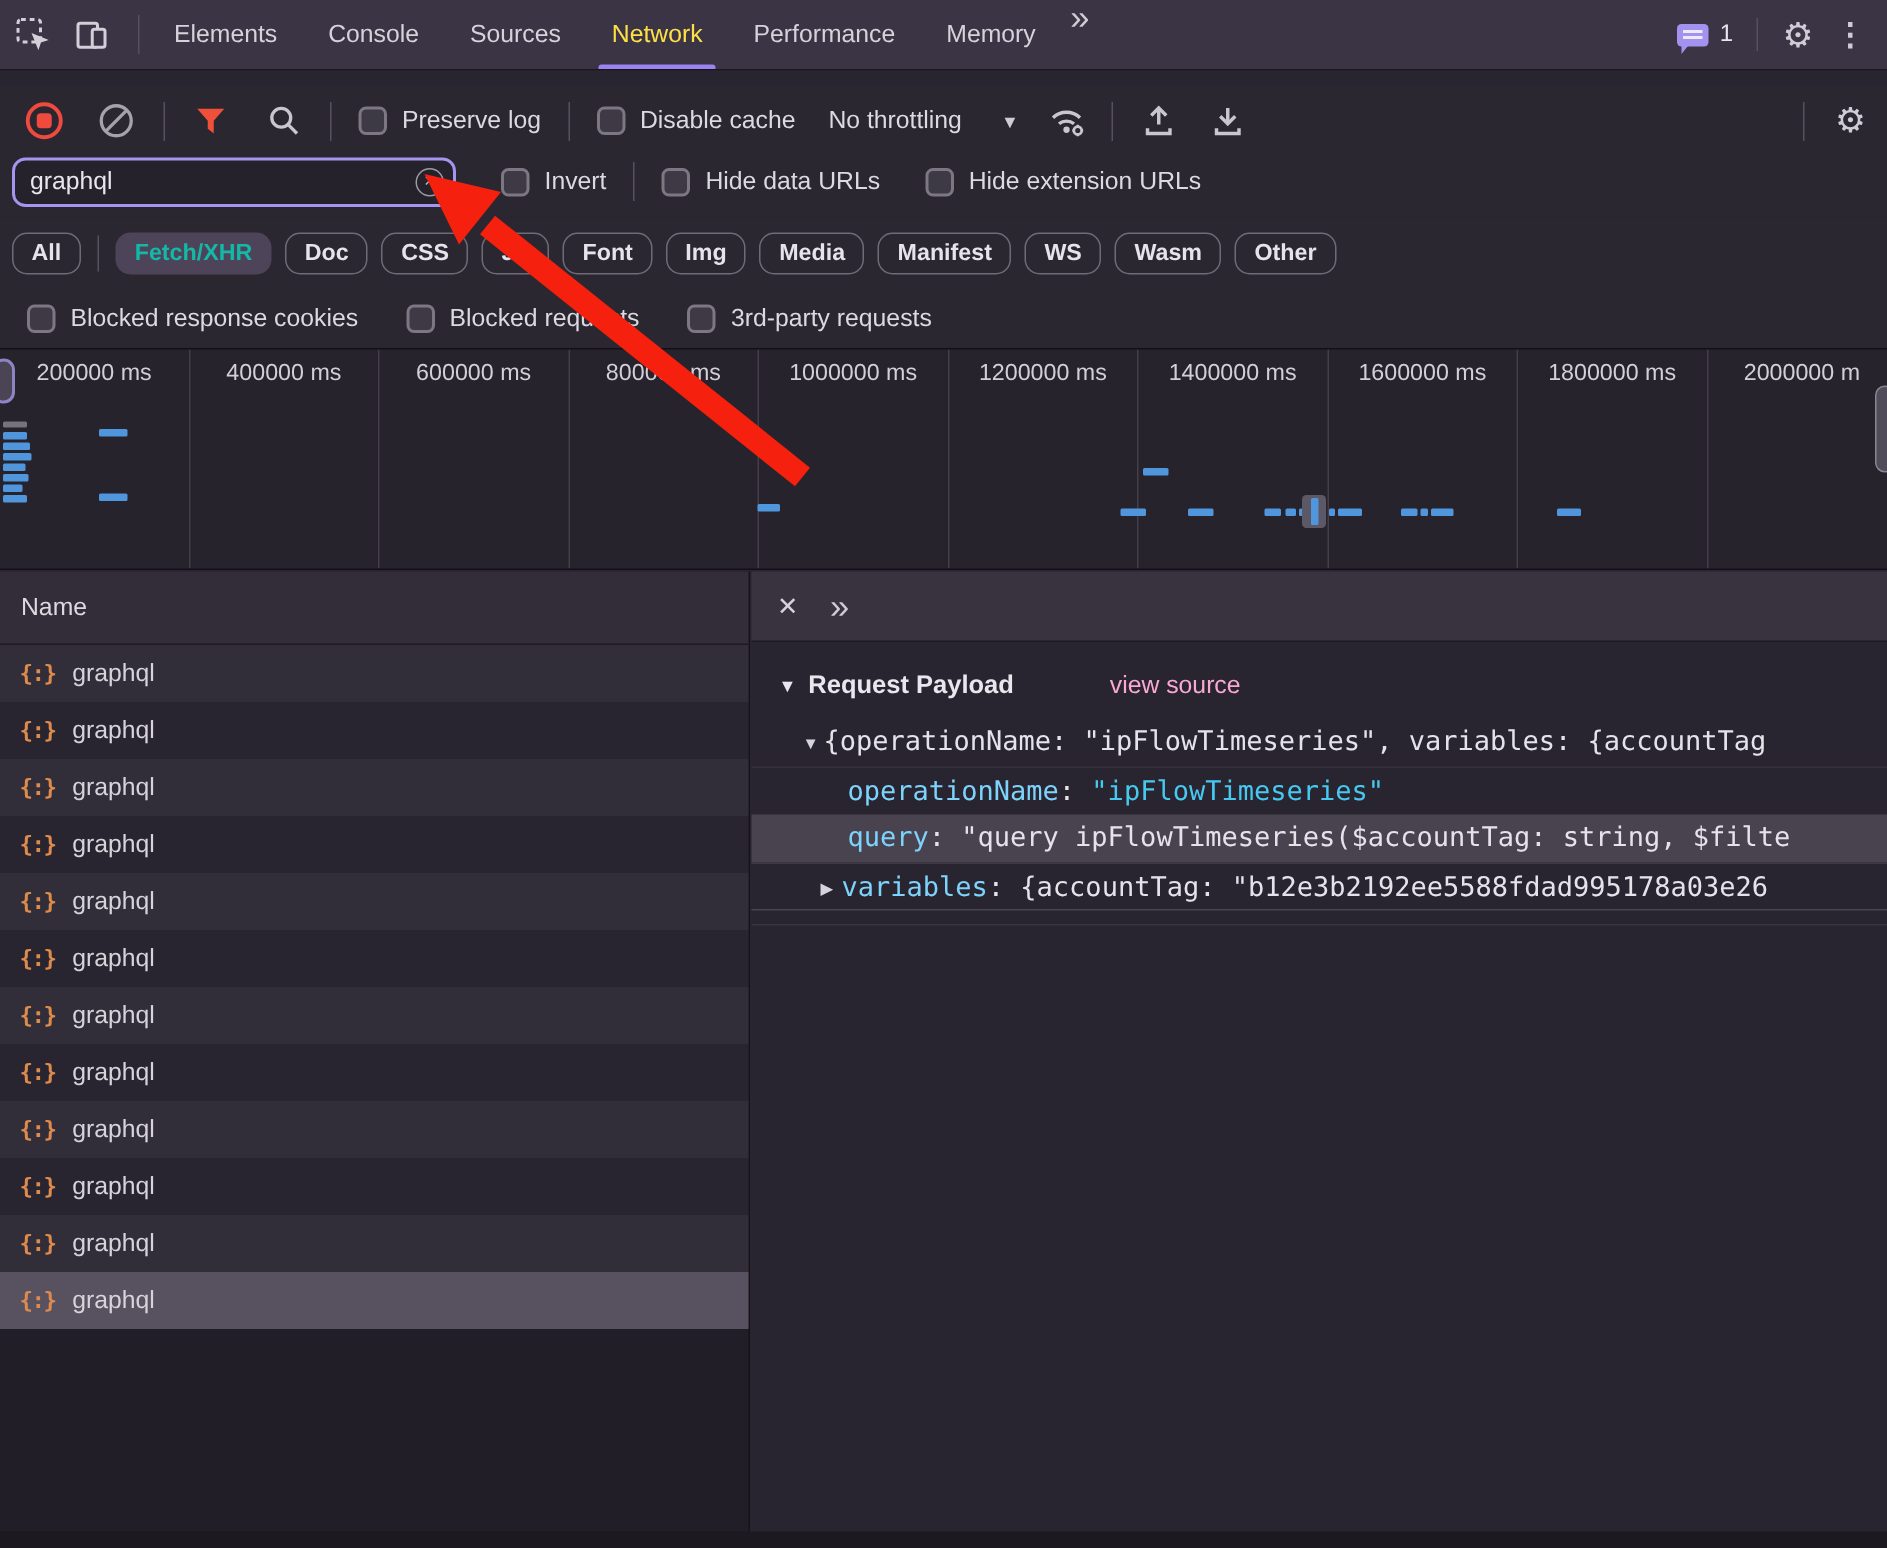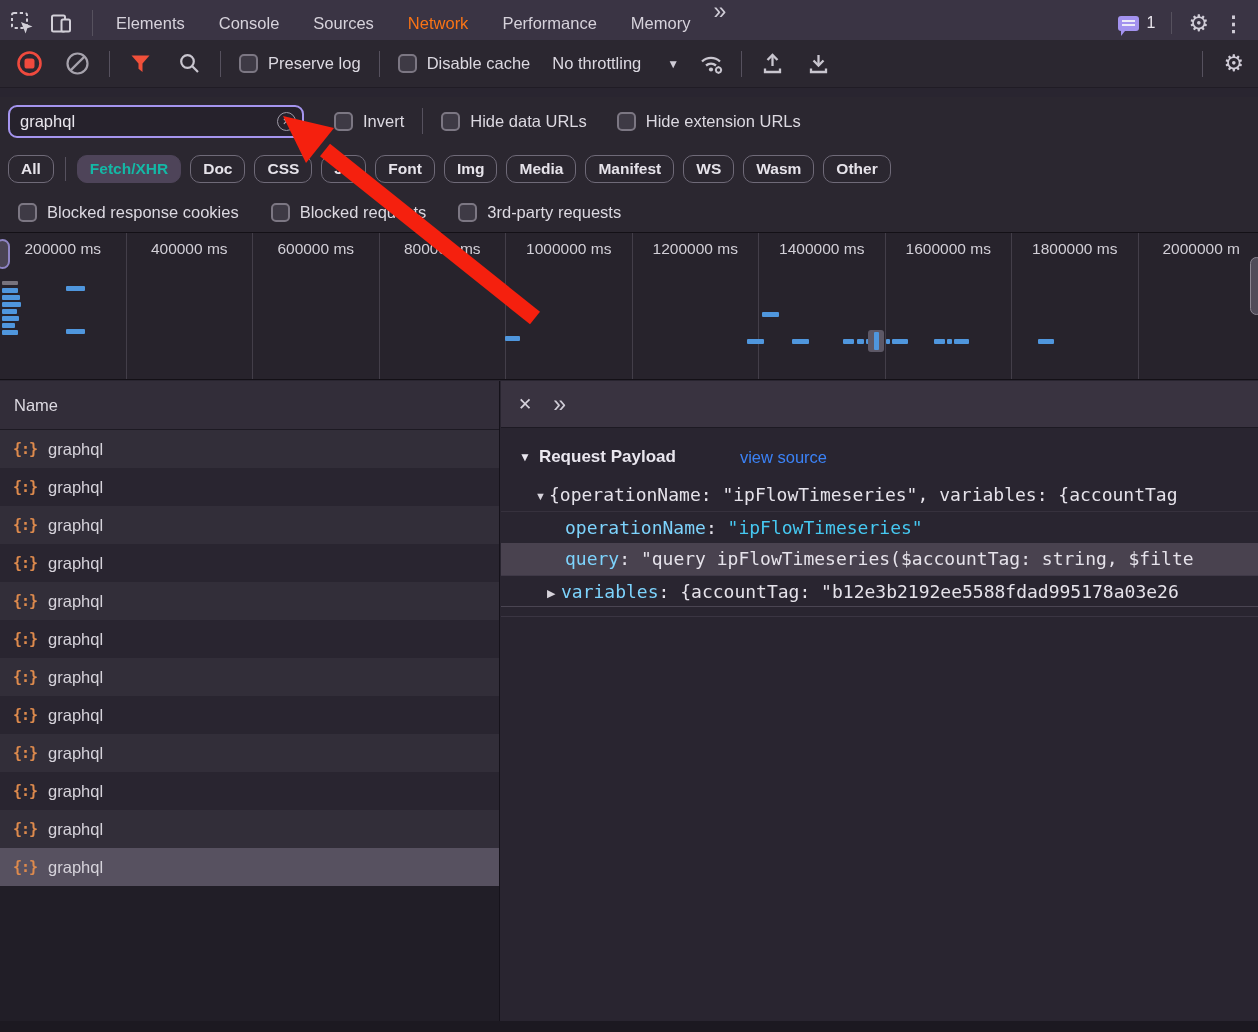--- a/index.html
+++ b/index.html
@@ -11,35 +11,35 @@
   }
   
   #tabbar{position:absolute;left:0;top:0;width:100%;height:47px;background:#3a3444;
     border-bottom:1px solid #19161e;display:flex;align-items:center;}
   .tb-icons{display:flex;align-items:center;gap:14px;padding:0 12px 0 10px;}
   .vsep{width:1px;height:26px;background:#56515e;margin:0 6px;}
   .vsep.short{height:22px;}
   #top-tabs{display:flex;align-items:stretch;height:100%;justify-content:center;}
   .tab{display:flex;align-items:center;padding:0 17px;font-size:16.5px;color:#d6d2db;
     position:relative;cursor:default;}
-  .tab.sel{color:#f97316;}
+  .tab.sel{color:#fde047;}
   .tab.sel::after{content:"";position:absolute;left:8px;right:8px;bottom:0;height:3px;
     background:#9a84f1;border-radius:2px 2px 0 0;}
   .tb-right{margin-left:auto;display:flex;align-items:center;gap:10px;padding-right:10px;}
   .bubble{position:relative;width:21px;height:15px;background:#a392ef;border-radius:3px;}
   .bubble::after{content:"";position:absolute;left:3px;bottom:-5px;border:5px solid transparent;
     border-top-color:#a392ef;border-left-color:#a392ef;border-width:5px 4px;}
   .bubble i{position:absolute;left:4px;right:4px;top:4px;height:2px;background:#eceaf8;}
   .bubble i + i{top:8px;}
   .count{font-size:16px;color:#e8e5ec;}
   .gear{font-size:23px;color:#d0ccd7;line-height:1;}
   .kebab{font-size:21px;color:#d0ccd7;font-weight:bold;line-height:1;padding:0 4px;}
   .chev{font-size:23px;color:#cfccd6;line-height:1;padding:0 6px;letter-spacing:-2px;}
   
-  #toolbar{position:absolute;left:0;top:40px;width:100%;height:48px;background:#2b2730;
+  #toolbar{position:absolute;left:0;top:57px;width:100%;height:48px;background:#2b2730;
     border-bottom:1px solid #201c25;display:flex;align-items:center;}
   .tool{display:flex;align-items:center;justify-content:center;padding:0 9px;}
   .cb-lab{display:flex;align-items:center;gap:10px;font-size:16.5px;color:#dcd9e1;padding:0 12px;}
   .cbx{width:19px;height:19px;border:2px solid #7c7783;border-radius:5px;background:#3e3a45;flex:0 0 auto;}
   #throttle{display:flex;align-items:center;gap:26px;font-size:16.5px;color:#dcd9e1;padding:0 10px;}
   #throttle .dd{font-size:12px;color:#cfccd6;}
   #toolbar .flex-sp{flex:1;}
   
   #filter-row{position:absolute;left:0;top:97px;width:100%;height:48px;background:#2b2730;
     display:flex;align-items:center;}
@@ -88,21 +88,21 @@
   #dtabbar{height:47px;background:#393340;border-bottom:1px solid #1d1a23;display:flex;align-items:center;}
   .dclose{padding:0 15px 0 17px;font-size:17px;color:#d6d2db;}
   .dtab{display:flex;align-items:center;height:100%;padding:0 16px;font-size:16.5px;color:#d6d2db;position:relative;}
   .dtab.sel{color:#b9a2f7;}
   .dtab.sel::after{content:"";position:absolute;left:10px;right:10px;bottom:0;height:3px;
     background:#9a84f1;border-radius:2px 2px 0 0;}
   #payload{position:relative;}
   #pl-header{display:flex;align-items:center;margin:19px 0 0 18px;gap:8px;}
   #pl-header .tri{font-size:12px;color:#e9e6ee;}
   #pl-title{font-size:17px;font-weight:bold;color:#e9e6ee;}
-  #view-source{font-size:16.5px;color:#3b82f6;margin-left:56px;}
+  #view-source{font-size:16.5px;color:#f9a8d4;margin-left:56px;}
   .prow{height:32px;line-height:32px;white-space:nowrap;overflow:hidden;
     font-family:"DejaVu Sans Mono",monospace;font-size:18px;color:#e5e2ea;position:relative;}
   .prow .tri{display:inline-block;width:14px;font-size:11px;color:#d6d3db;
     font-family:"Liberation Sans",sans-serif;vertical-align:1px;}
   #p-summary{margin-top:12px;padding-left:34px;}
   .p-ind{padding-left:64px;}
   .pkey{color:#7dd3fc;}
   .pstr{color:#46c8f1;}
   .pplain{color:#e5e2ea;}
   #p-query{background:#49424f;}

